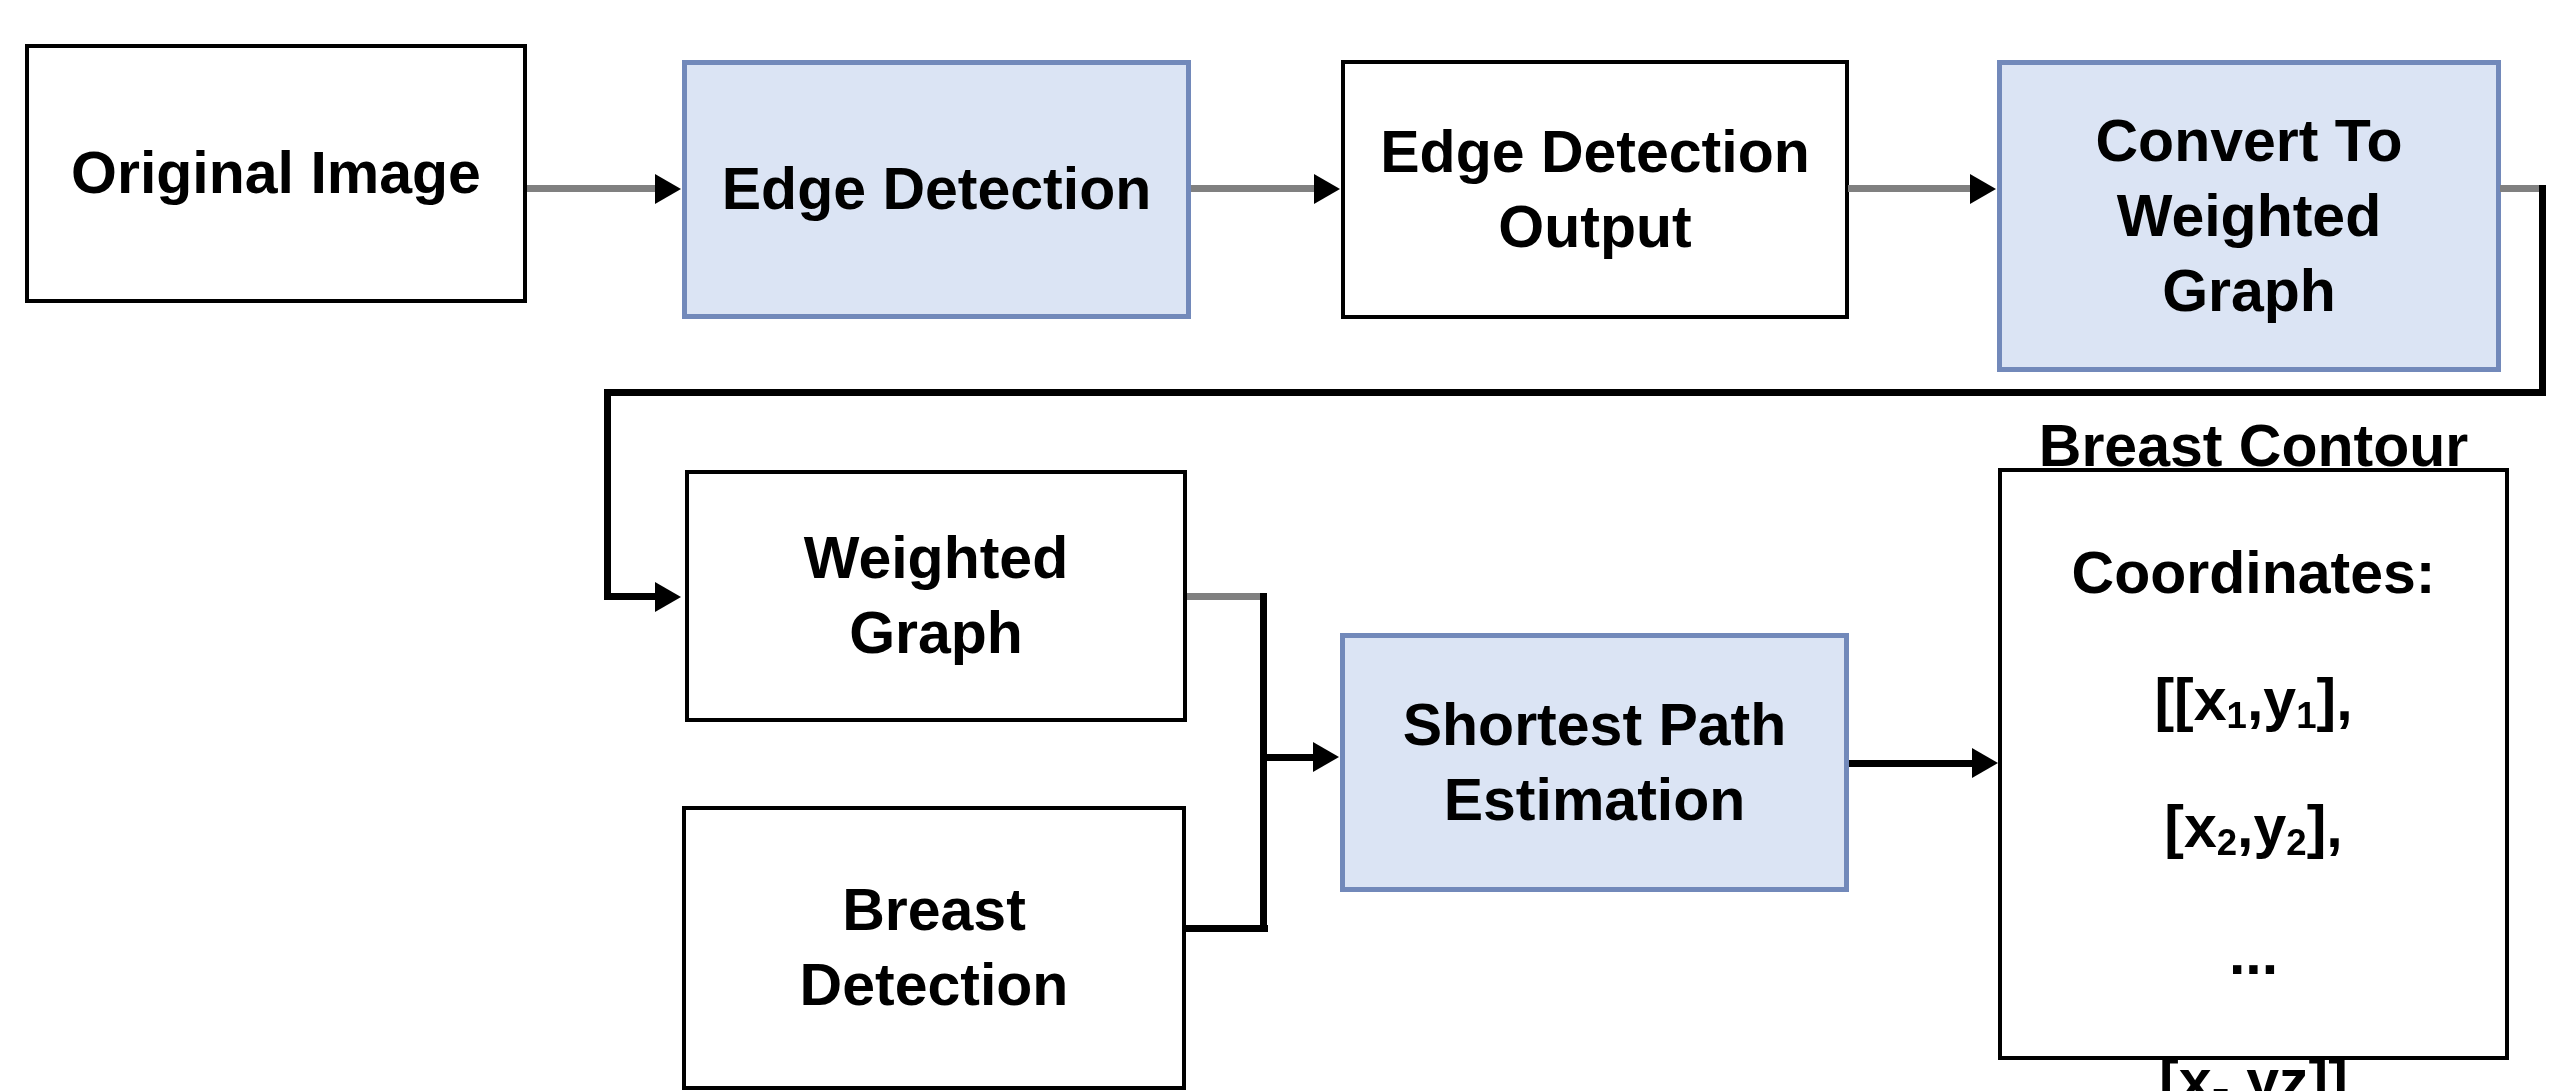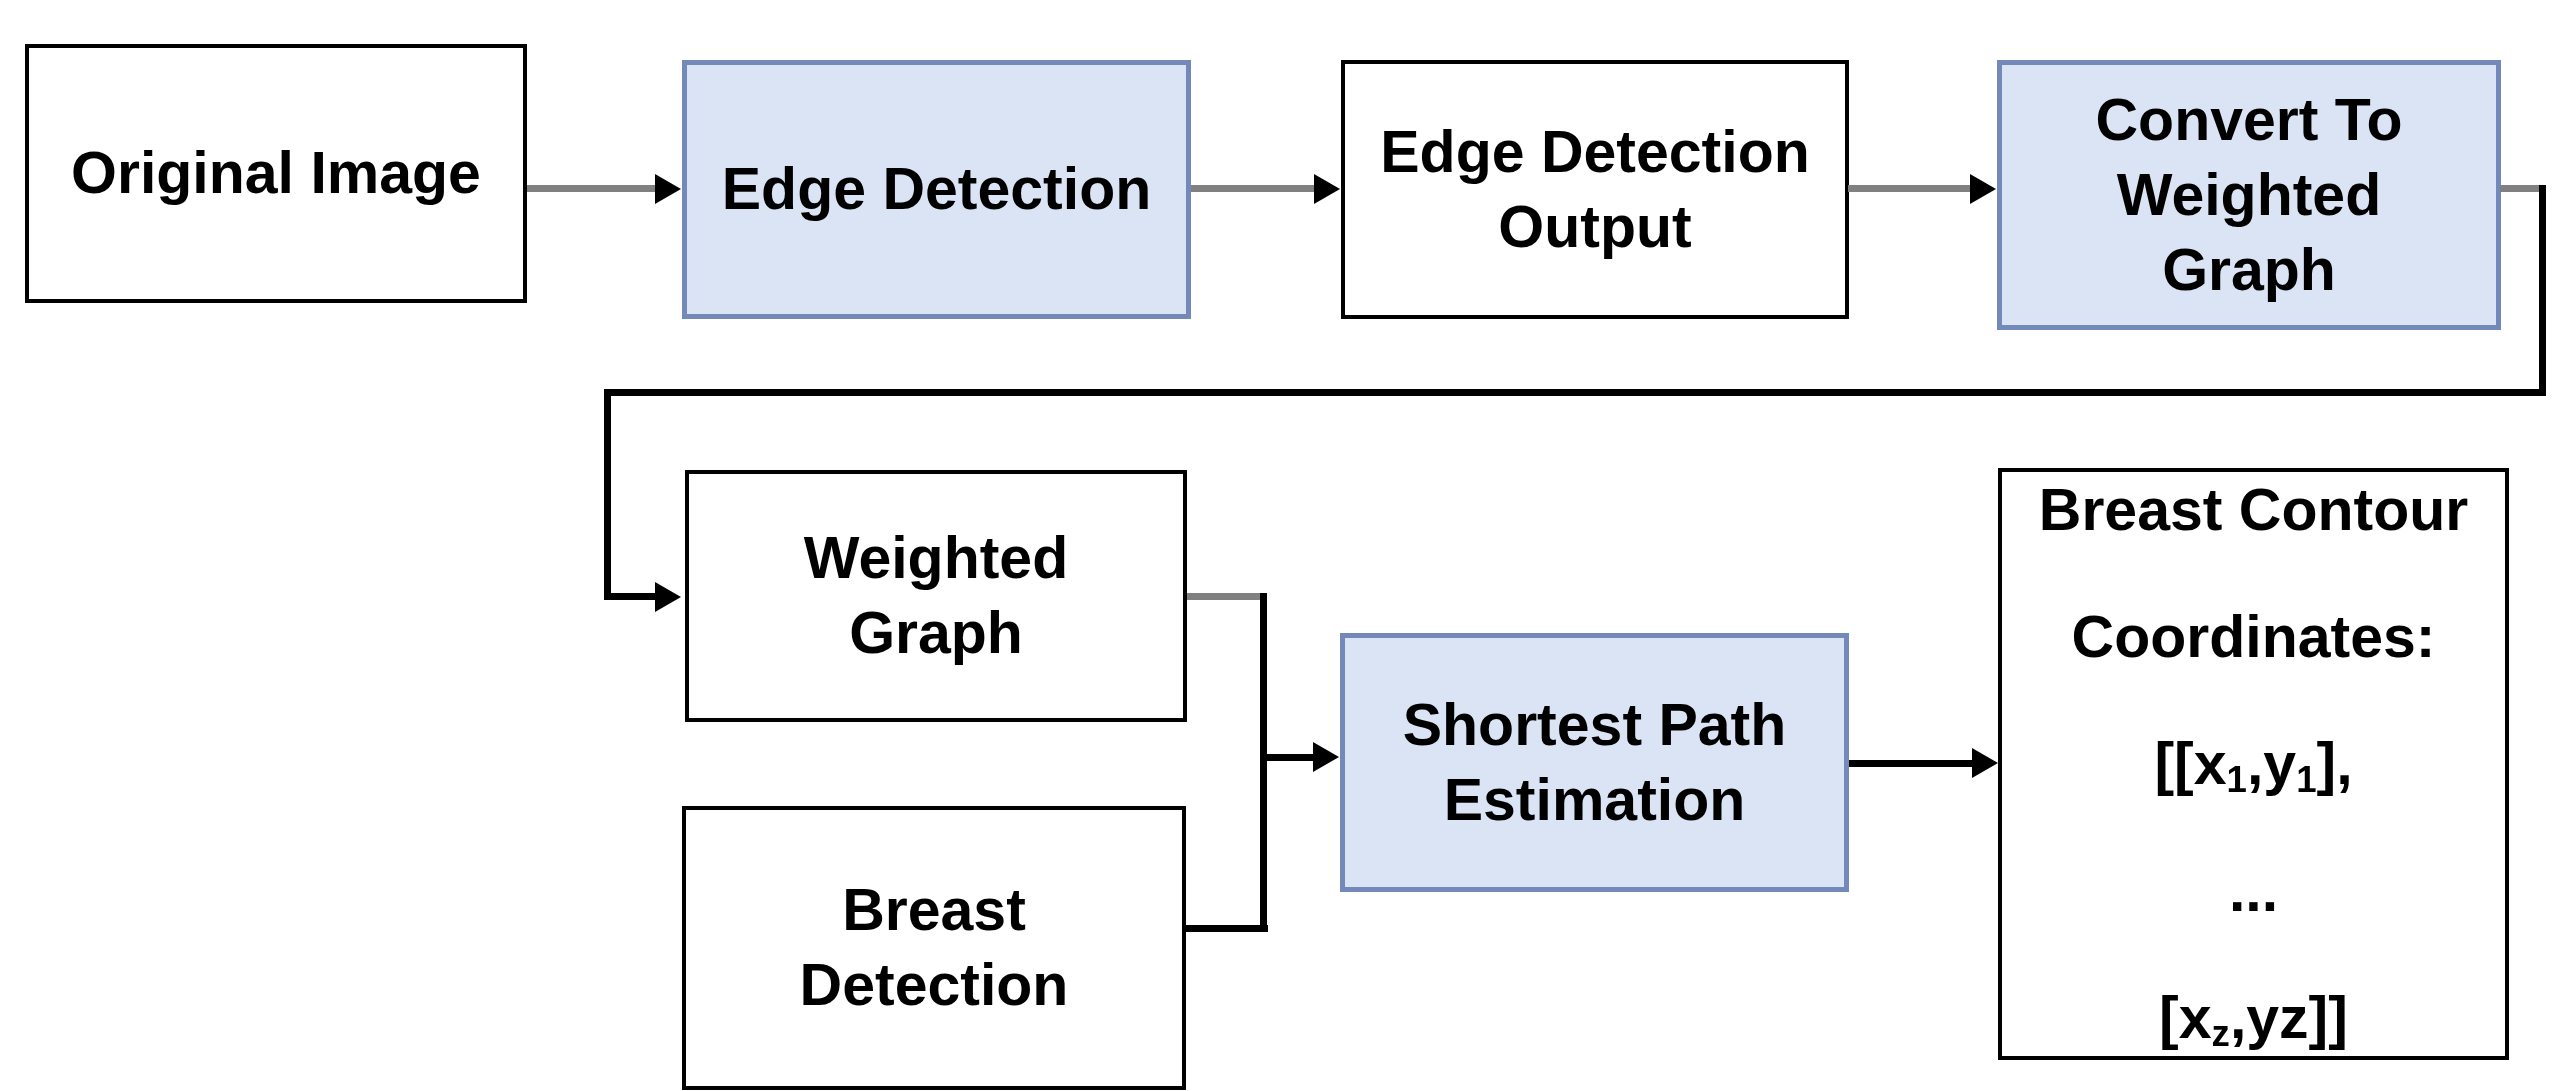--- a/index.html
+++ b/index.html
@@ -69,21 +69,21 @@
 
   <div class="box highlight" style="left:682px;top:60px;width:509px;height:259px;">
     <div>Edge Detection</div>
   </div>
 
   <div class="box" style="left:1341px;top:60px;width:508px;height:259px;">
     <div>Edge Detection</div>
     <div>Output</div>
   </div>
 
-  <div class="box highlight" style="left:1997px;top:60px;width:504px;height:270px;">
+  <div class="box highlight" style="left:1997px;top:60px;width:504px;height:312px;">
     <div>Convert To</div>
     <div>Weighted</div>
     <div>Graph</div>
   </div>
 
   <div class="box" style="left:685px;top:470px;width:502px;height:252px;">
     <div>Weighted</div>
     <div>Graph</div>
   </div>
 
@@ -94,20 +94,21 @@
 
   <div class="box highlight" style="left:1340px;top:633px;width:509px;height:259px;justify-content:center;">
     <div>Shortest Path</div>
     <div>Estimation</div>
   </div>
 
   <div class="box coords" style="left:1998px;top:468px;width:511px;height:592px;">
     <div>Breast Contour</div>
     <div>Coordinates:</div>
     <div><span>[[x</span><sub>1</sub><span>,y</span><sub>1</sub><span>],</span></div>
+    <div><span>[x</span><sub>2</sub><span>,y</span><sub>2</sub><span>],</span></div>
     <div>...</div>
     <div><span>[x</span><sub>z</sub><span>,yz]]</span></div>
   </div>
 
   <div class="seg gray" style="left:527px;top:185px;width:132px;height:7px;"></div>
   <div class="arrowhead" style="left:655px;top:174px;"></div>
 
   <div class="seg gray" style="left:1191px;top:185px;width:126px;height:7px;"></div>
   <div class="arrowhead" style="left:1314px;top:174px;"></div>
 

